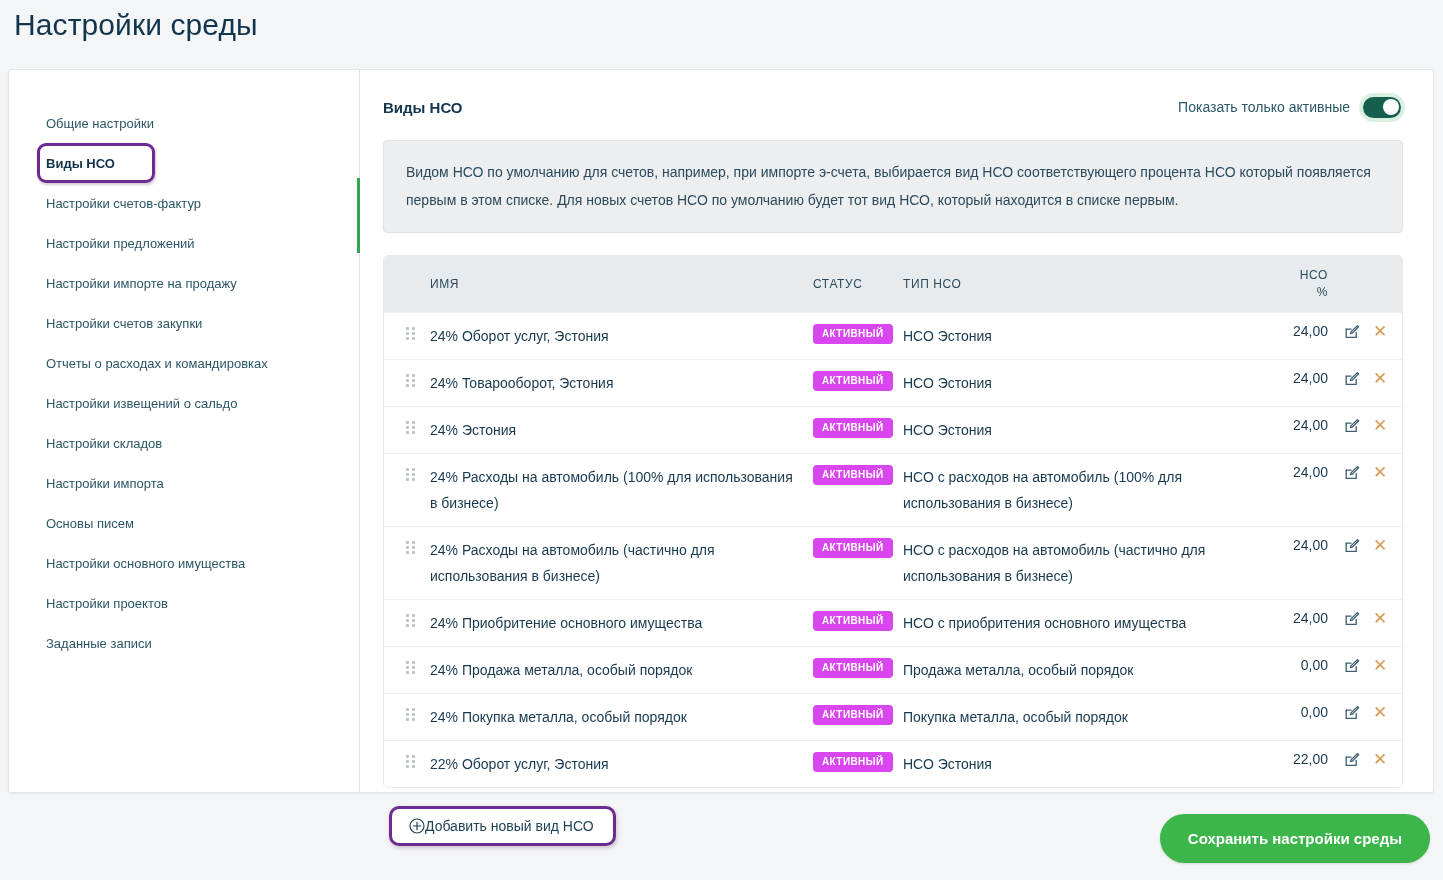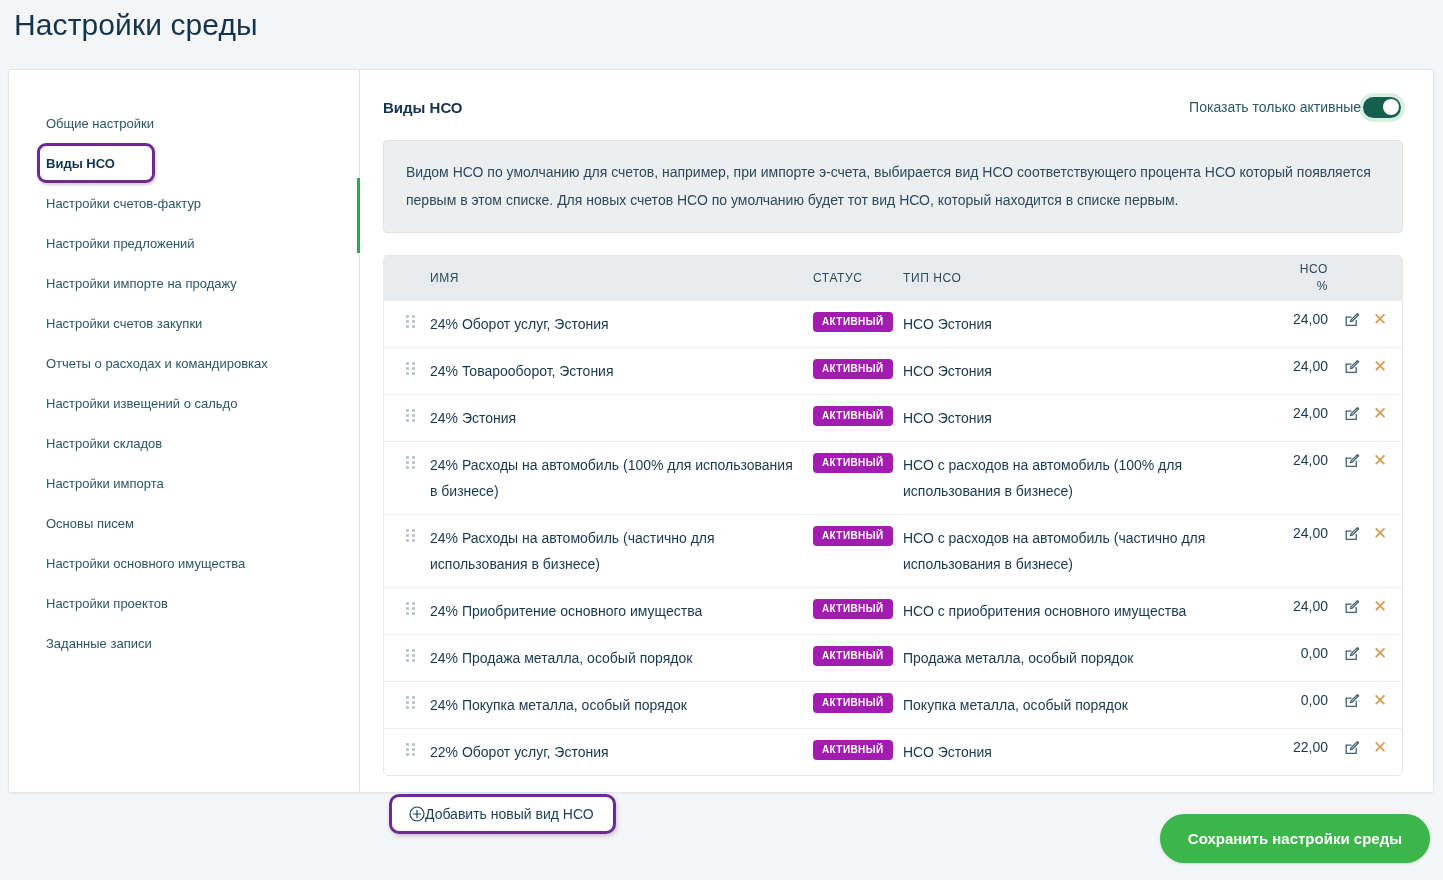--- a/index.html
+++ b/index.html
@@ -106,21 +106,21 @@
     padding-right: 2px;
   }
   #section-title {
     font-size: 15px;
     font-weight: 600;
     color: #12344d;
   }
   #toggle-wrap {
     display: flex;
     align-items: center;
-    gap: 2px;
+    gap: 13px;
   }
   #toggle-label {
     font-size: 14px;
     color: #2b5666;
   }
   .switch {
     width: 38px;
     height: 21px;
     border-radius: 11px;
     background: #165e4e;
@@ -156,21 +156,21 @@
     margin-top: 22px;
     border: 1px solid #e6e8ea;
     border-radius: 5px;
     overflow: hidden;
     box-sizing: border-box;
   }
   .grid-head {
     background: #e8ebed;
     display: flex;
     align-items: center;
-    height: 44px;
+    height: 56px;
     font-size: 12px;
     letter-spacing: 0.6px;
     color: #2b4a5c;
     text-transform: uppercase;
   }
   .grid-row {
     display: flex;
     align-items: flex-start;
     background: #ffffff;
     border-top: 1px solid #eceef0;
@@ -212,21 +212,21 @@
     display: block;
     width: 3px;
     height: 3px;
     background: #b9c3c9;
     border-radius: 1px;
   }
 
   
   .badge {
     display: inline-block;
-    background: #a21caf;
+    background: #d946ef;
     color: #ffffff;
     font-size: 10px;
     font-weight: 700;
     letter-spacing: 0.4px;
     text-transform: uppercase;
     padding: 4px 9px 4px 9px;
     border-radius: 4px;
     line-height: 12px;
     margin-top: 1px;
   }

